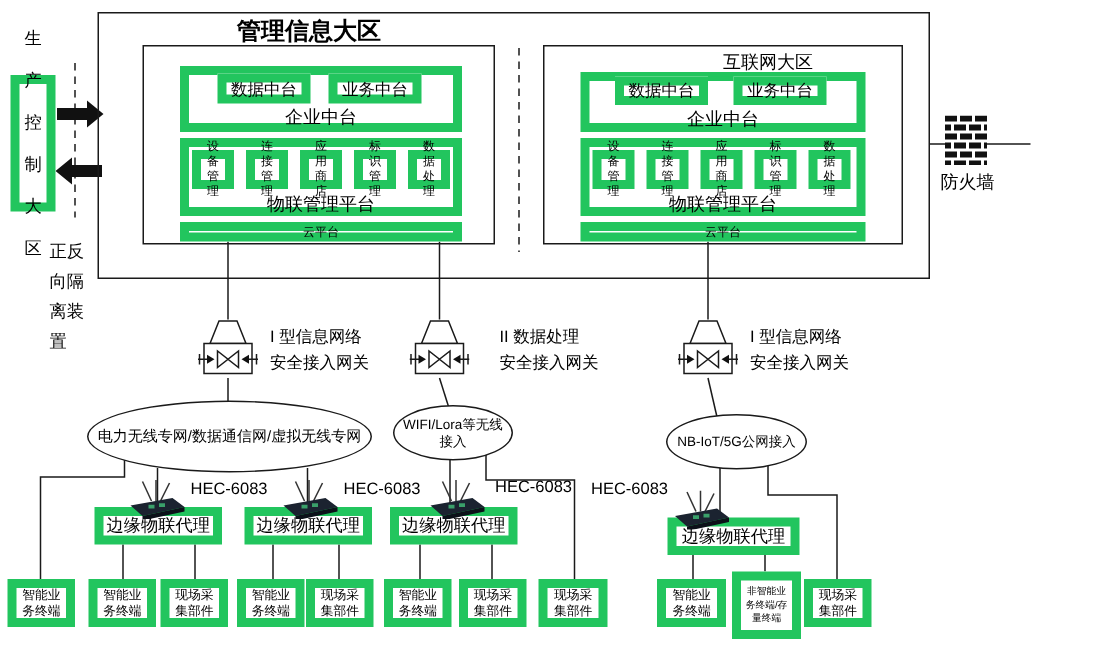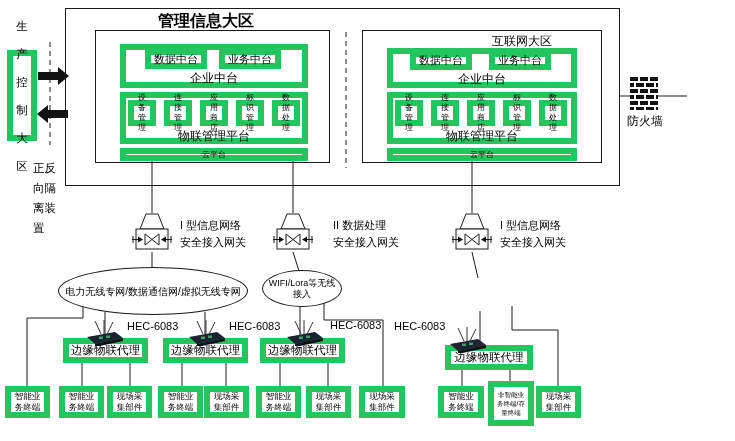--- a/index.html
+++ b/index.html
@@ -77,21 +77,21 @@
   <div class="b c wrap z2" style="left:128px;top:100px;width:28px;height:26px;padding:0 4px;font-size:8px;line-height:10px;">设备管理</div>
   <div class="b c wrap z2" style="left:164px;top:100px;width:28px;height:26px;padding:0 4px;font-size:8px;line-height:10px;">连接管理</div>
   <div class="b c wrap z2" style="left:200px;top:100px;width:28px;height:26px;padding:0 4px;font-size:8px;line-height:10px;">应用商店</div>
   <div class="b c wrap z2" style="left:236px;top:100px;width:28px;height:26px;padding:0 4px;font-size:8px;line-height:10px;">标识管理</div>
   <div class="b c wrap z2" style="left:272px;top:100px;width:28px;height:26px;padding:0 4px;font-size:8px;line-height:10px;">数据处理</div>
   <div class="t c z2" style="left:120px;top:128px;width:188px;font-size:12px;">物联管理平台</div>
   <div class="b c z1" style="left:120px;top:148px;width:188px;height:13px;font-size:8px;">云平台</div>
 
 
   <div class="ghost z1" style="left:362px;top:30px;width:240px;height:133px;"></div>
-  <div class="t c z2" style="left:370px;top:33px;width:240px;font-size:12px;padding-left:32px;">互联网大区</div>
+  <div class="t c z2" style="left:360px;top:33px;width:240px;font-size:12px;padding-left:32px;">互联网大区</div>
   <div class="b z1" style="left:387px;top:48px;width:190px;height:40px;"></div>
   <div class="b c z2" style="left:410px;top:51px;width:62px;height:19px;font-size:11px;">数据中台</div>
   <div class="b c z2" style="left:489px;top:51px;width:62px;height:19px;font-size:11px;">业务中台</div>
   <div class="t c z2" style="left:387px;top:71px;width:190px;font-size:12px;">企业中台</div>
   <div class="b z1" style="left:387px;top:92px;width:190px;height:52px;"></div>
   <div class="b c wrap z2" style="left:395px;top:100px;width:28px;height:26px;padding:0 4px;font-size:8px;line-height:10px;">设备管理</div>
   <div class="b c wrap z2" style="left:431px;top:100px;width:28px;height:26px;padding:0 4px;font-size:8px;line-height:10px;">连接管理</div>
   <div class="b c wrap z2" style="left:467px;top:100px;width:28px;height:26px;padding:0 4px;font-size:8px;line-height:10px;">应用商店</div>
   <div class="b c wrap z2" style="left:503px;top:100px;width:28px;height:26px;padding:0 4px;font-size:8px;line-height:10px;">标识管理</div>
   <div class="b c wrap z2" style="left:539px;top:100px;width:28px;height:26px;padding:0 4px;font-size:8px;line-height:10px;">数据处理</div>
@@ -193,20 +193,21 @@
         <polygon points="34,24.5 34,30.5 29,27.5"></polygon>
       </g>
   </svg>
   <div class="t z1" style="left:500px;top:217px;font-size:11px;line-height:17px;">
     <div>I 型信息网络</div>
     <div>安全接入网关</div>
   </div>
 
   <div class="ell c wrap" style="left:262px;top:270px;width:80px;height:37px;font-size:9px;line-height:11px;padding:1px 4px;">WIFI/Lora等无线接入</div>
   <div class="ell c wrap" style="left:58px;top:267px;width:190px;height:48px;font-size:10px;line-height:13px;padding:2px 6px;">电力无线专网/数据通信网/虚拟无线专网</div>
+  <div class="ell c wrap" style="left:444px;top:276px;width:94px;height:37px;font-size:9px;line-height:11px;padding:1px 6px;">NB-IoT/5G公网接入</div>
 
   <svg class="z2" style="position:absolute;left:85px;top:320px;" width="40" height="26">
     <g stroke="#333" stroke-width="1">
         <line x1="16" y1="14" x2="10" y2="1"></line>
         <line x1="19" y1="14" x2="19" y2="0"></line>
         <line x1="22" y1="14" x2="28" y2="2"></line>
       </g>
     <polygon points="2,17 30,12 38,18 10,24" fill="#1b2330"></polygon>
       <polygon points="10,24 38,18 38,21 10,27" fill="#0c1119"></polygon>
     <rect x="14" y="16.5" width="4" height="2.5" fill="#3aa06a"></rect>

